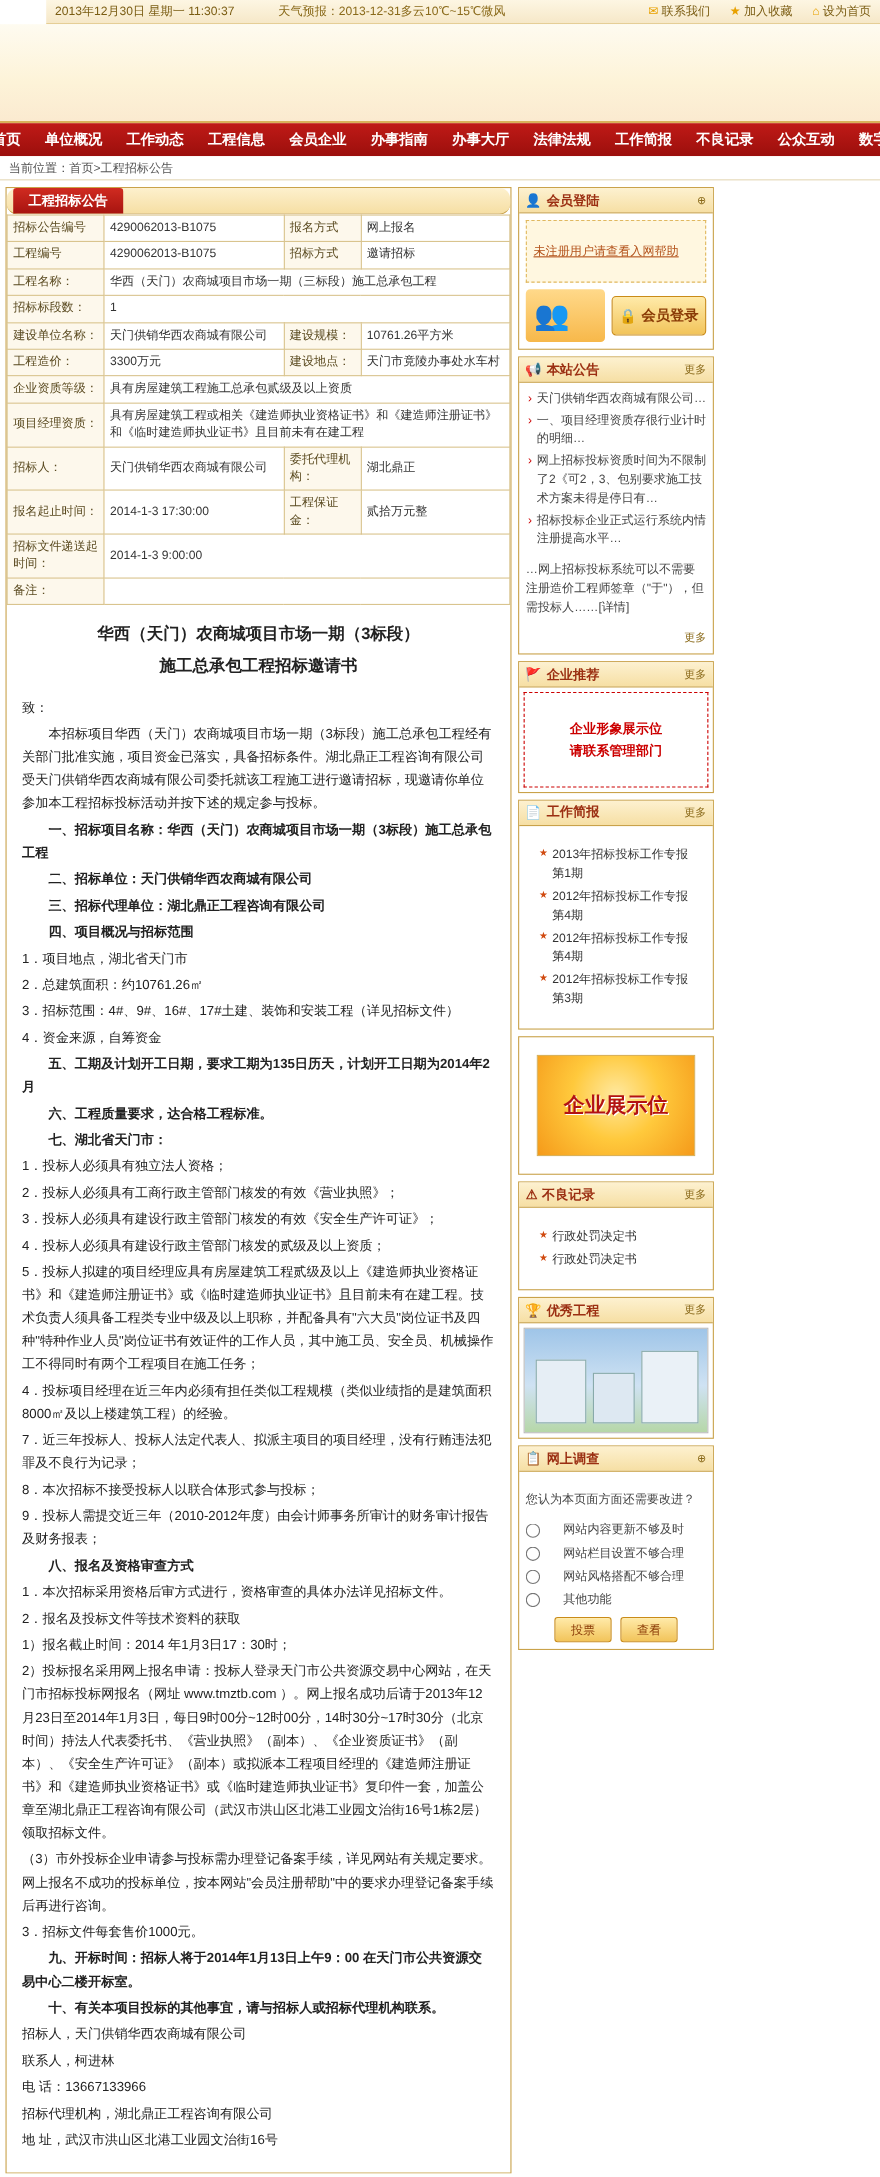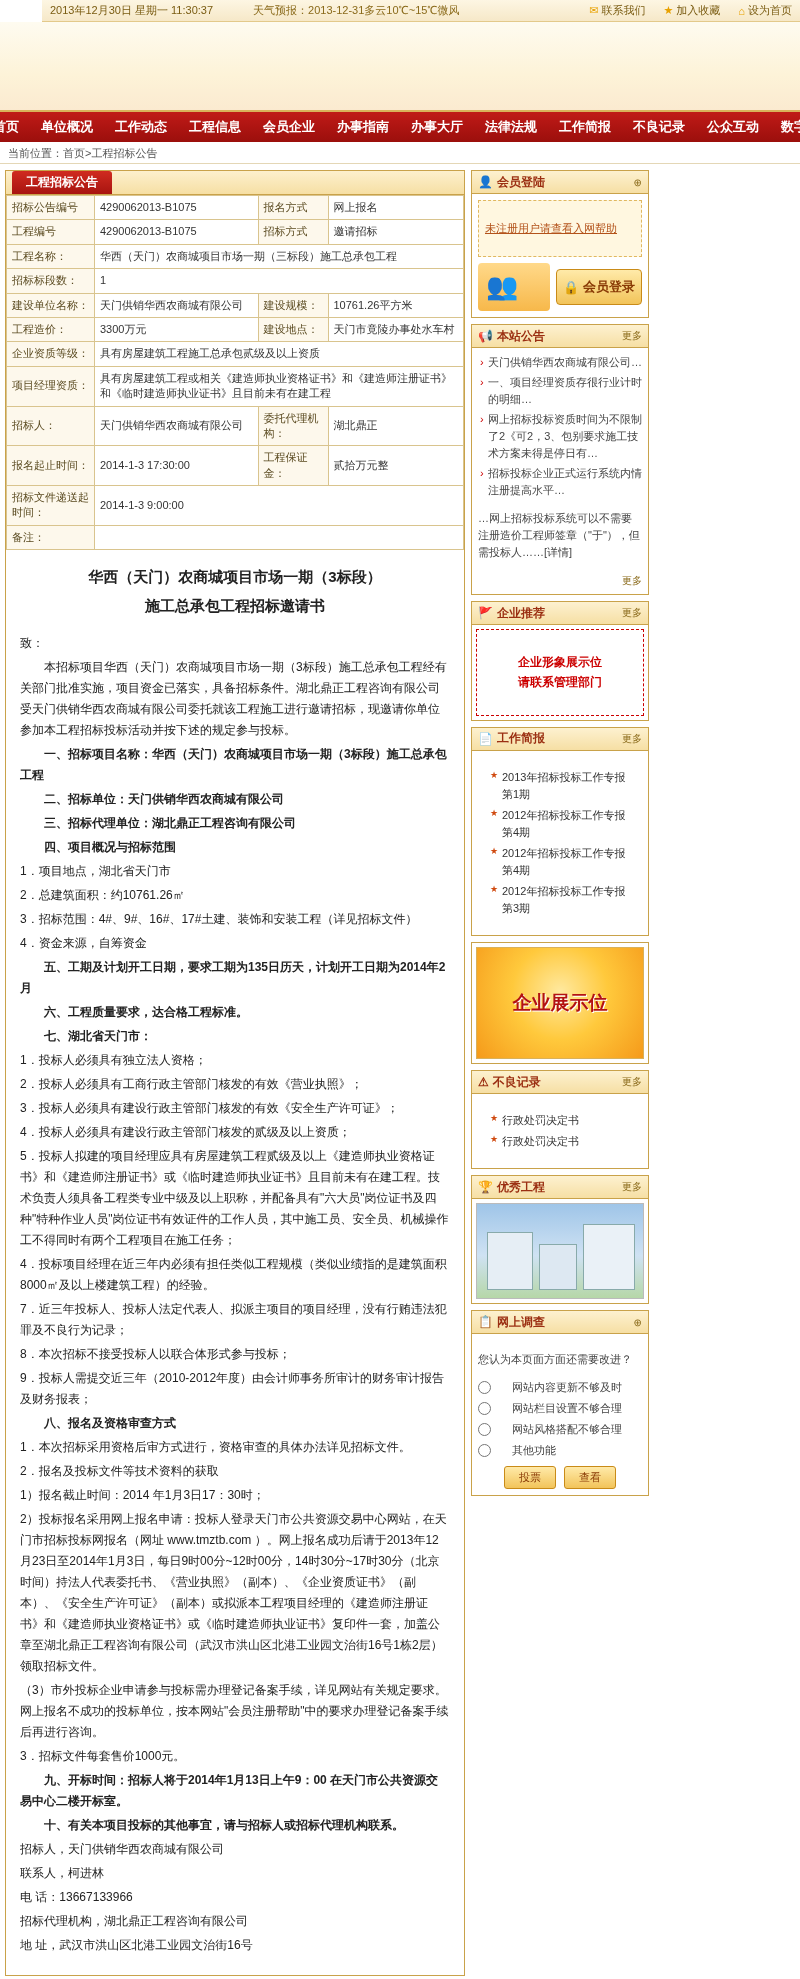--- a/index.html
+++ b/index.html
@@ -81,20 +81,21 @@
   .panel {
     border: 1px solid #c9a24a;
     background: #fff;
   }
   .panel-head {
     height: 24px;
     background: linear-gradient(#fdf0cd, #f6dfa4);
     border-bottom: 1px solid #c9a24a;
     display: flex; align-items: center;
     padding-left: 6px;
+    border-radius: 10px;
   }
   .panel-head .tab {
     background: linear-gradient(#d02b20,#a81410);
     color: #fff; font-weight: bold; font-size: 12px;
     padding: 3px 14px; border-radius: 3px 3px 0 0;
   }
   .doc-title {
     text-align: center;
     color: #c00;
     font-weight: bold;
@@ -164,21 +165,21 @@
   .ad-box {
     border: 1px dashed #c00; color: #c00; font-weight: bold;
     text-align: center; padding: 22px 4px; font-size: 12px; line-height: 1.7;
     margin: 4px;
   }
   .list-red li { list-style: none; margin: 0 0 4px; padding-left: 12px; position: relative; color: #333; }
   .list-red li:before { content: "★"; position: absolute; left: 0; color: #d04a10; font-size: 9px; }
   ul { margin: 12px; padding: 0; }
 
   .showcase {
-    margin: 4px; height: 112px; border: 1px solid #d9b15a;
+    margin: 16px; height: 92px; border: 1px solid #d9b15a;
     background:
       radial-gradient(circle at 50% 40%, #ffe9a0 0%, #ffc93c 45%, #f59a1a 100%);
     display: flex; align-items: center; justify-content: center;
   }
   .showcase span {
     color: #b31212; font-size: 19px; font-weight: bold;
     text-shadow: 1px 1px 0 #fff;
   }
   .photo {
     margin: 4px; height: 96px; border: 1px solid #bbb;

